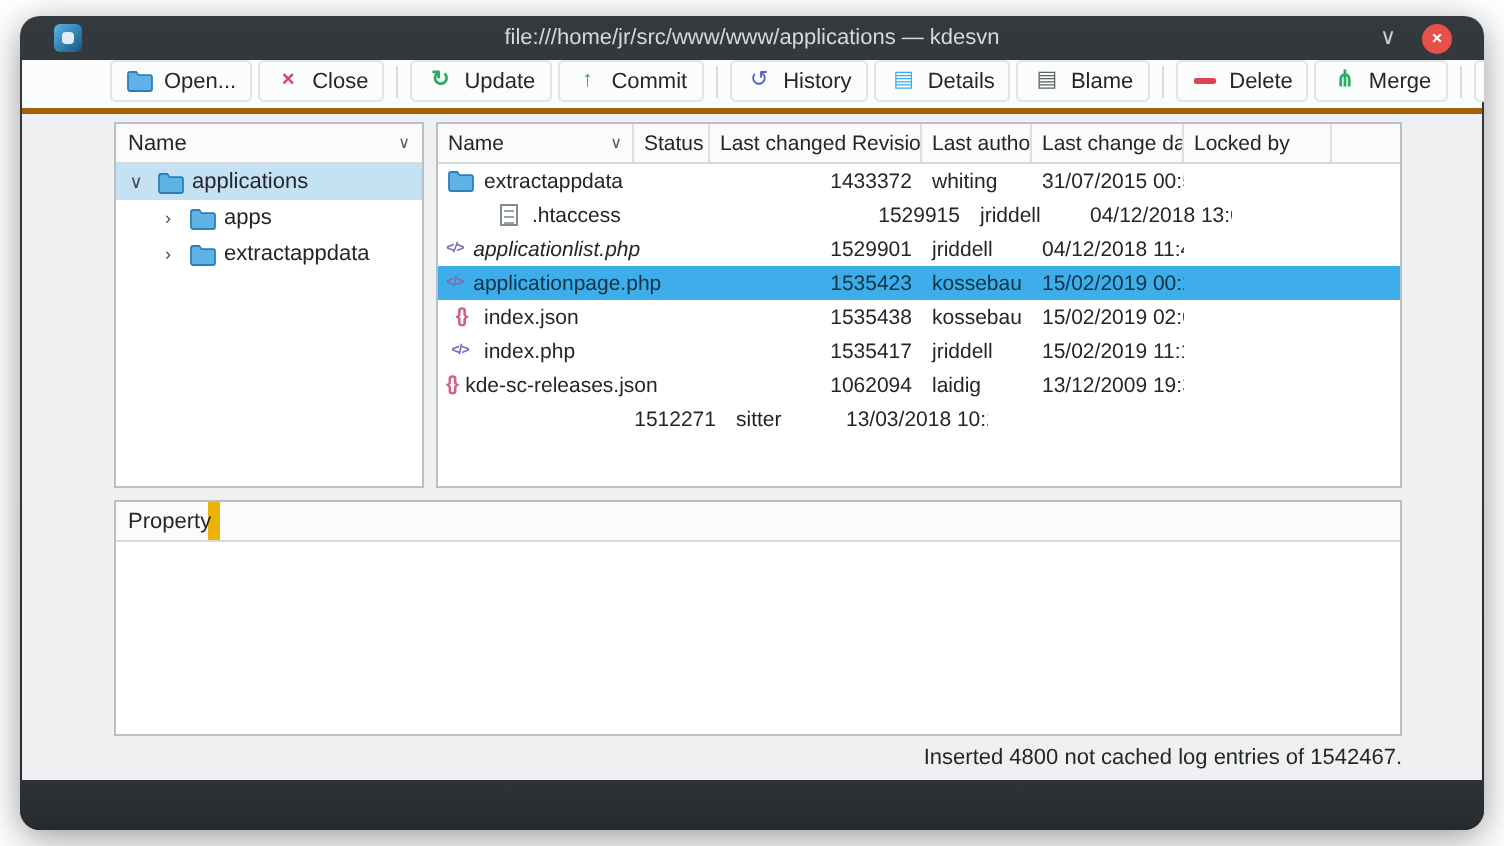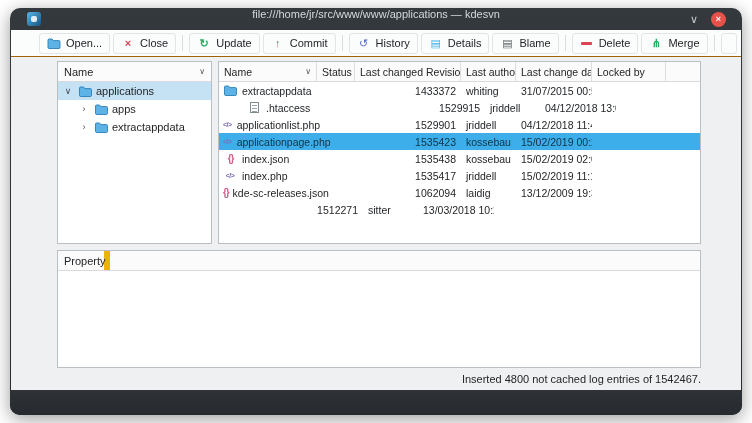--- a/index.html
+++ b/index.html
@@ -6,40 +6,40 @@
   html,body { width:752px; height:423px; overflow:hidden; }
   .stage { position:relative; width:752px; height:423px; background:#ffffff;
            font-family:"Liberation Sans", sans-serif; overflow:hidden; }
 
   .window { position:absolute; left:10px; top:8px; width:732px; height:407px;
             border-radius:10px; background:linear-gradient(#34393e,#292d32);
             box-shadow:0 4px 18px rgba(0,0,0,.4);
             display:flex; flex-direction:column; overflow:hidden; }
 
   
-  .titlebar { flex:0 0 22px; position:relative; display:flex; justify-content:center; }
+  .titlebar { flex:0 0 22px; position:relative; display:flex; align-items:center; justify-content:center; }
   .app-icon { position:absolute; left:17px; top:4px; width:14px; height:14px; border-radius:3px;
               background:linear-gradient(135deg,#58b6e8,#17557f); }
   .app-icon::after { content:""; position:absolute; left:4px; top:4px; right:4px; bottom:4px;
               border-radius:2px; background:rgba(255,255,255,.85); }
   .window-title { font-size:11px; color:#d6d9db; }
   .tb-controls { position:absolute; right:16px; top:0; height:22px; display:flex; align-items:center; gap:13px; }
   .min-btn { color:#c6cbce; font-size:11px; line-height:1; cursor:default; }
   .close-btn { width:15px; height:15px; border-radius:50%; background:#e8504a; color:#fff;
                font-size:9px; line-height:15px; text-align:center; font-weight:bold; }
 
   
   .body { flex:1; min-height:0; margin:0 1px; background:#eff0f1; display:flex; flex-direction:column; }
 
   .menubar { flex:0 0 19px; background:#fbfcfc; display:flex; align-items:center;
              padding-left:46px; font-size:11px; color:#232629; }
   .menu-item { padding:2px 8px; cursor:default; }
 
-  .toolbar { flex:0 0 27px; background:#fbfcfc; border-bottom:1px solid #a16207;
-             display:flex; align-items:center; padding:0 10px 0 28px; gap:3px; }
+  .toolbar { flex:0 0 27px; background:#fbfcfc; border-bottom:3px solid #a16207;
+             display:flex; align-items:flex-start; padding:0 10px 0 44px; gap:3px; }
   .tb-btn { display:flex; align-items:center; gap:5px; height:21px; padding:0 7px;
             border:1px solid #e2e4e5; border-radius:3px; background:#fbfcfc;
             font-size:11px; color:#232629; font-family:inherit; }
   .tb-sep { width:1px; height:16px; background:#dadcdd; margin:0 3px; }
   .icon { display:inline-flex; width:14px; height:13px; justify-content:center; align-items:center; }
 
   .g { font-size:11px; line-height:1; }
   .g-close   { color:#da4453; font-weight:bold; font-size:11px; }
   .g-update  { color:#27ae60; font-weight:bold; }
   .g-commit  { color:#27ae60; font-weight:bold; }
@@ -266,21 +266,21 @@
                   </span>
                   <span>.htaccess</span>
                 </div>
                 <div class="fcell" style="flex: 0 0 38px; width: 38px;"></div>
                 <div class="fcell rev" style="flex: 0 0 106px; width: 106px;">1529915</div>
                 <div class="fcell" style="flex: 0 0 55px; width: 55px;">jriddell</div>
                 <div class="fcell" style="flex: 0 0 76px; width: 76px;">04/12/2018 13:01</div>
                 <div class="fcell" style="flex: 0 0 74px; width: 74px;"></div>
               </div>
               <div class="file-row">
-                <div class="fcell name" style="flex: 0 0 98px; width: 98px;">
+                <div class="fcell name" style="flex: 0 0 98px; width: 98px; font-style: italic;">
                   <span class="icon">
                     <span class="g g-php">&lt;/&gt;</span>
                   </span>
                   <span>applicationlist.php</span>
                 </div>
                 <div class="fcell" style="flex: 0 0 38px; width: 38px;"></div>
                 <div class="fcell rev" style="flex: 0 0 106px; width: 106px;">1529901</div>
                 <div class="fcell" style="flex: 0 0 55px; width: 55px;">jriddell</div>
                 <div class="fcell" style="flex: 0 0 76px; width: 76px;">04/12/2018 11:47</div>
                 <div class="fcell" style="flex: 0 0 74px; width: 74px;"></div>

